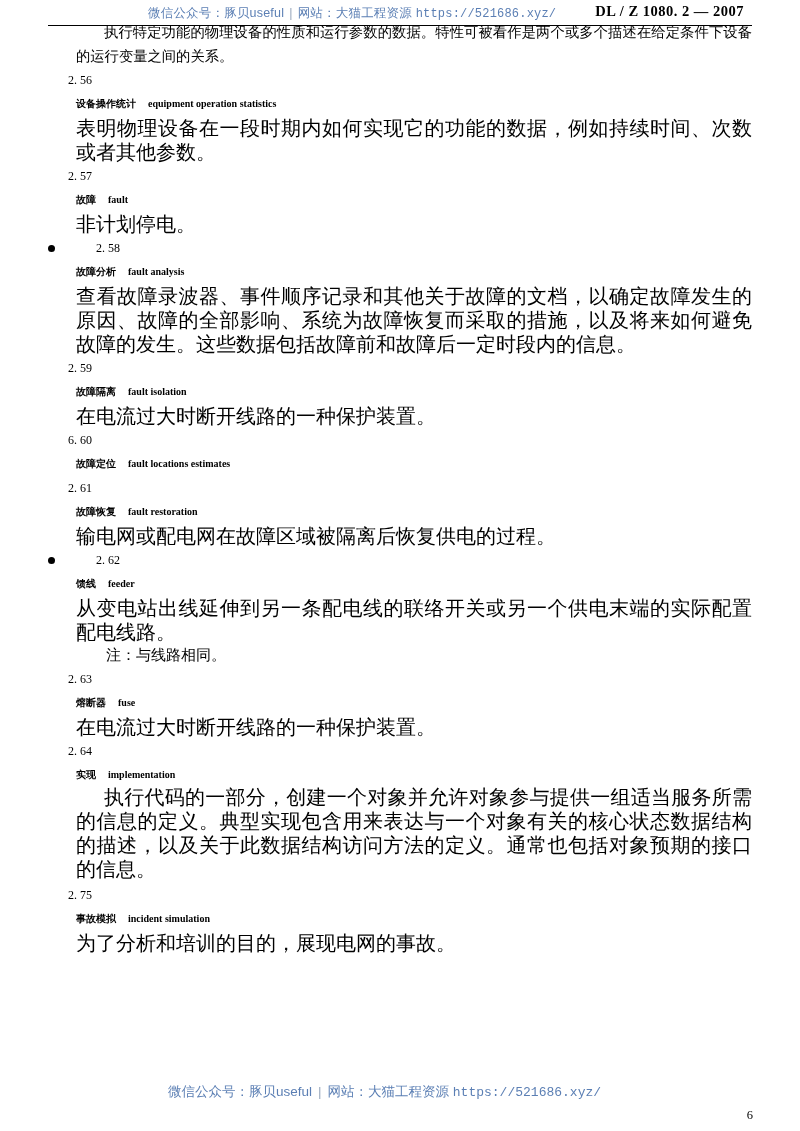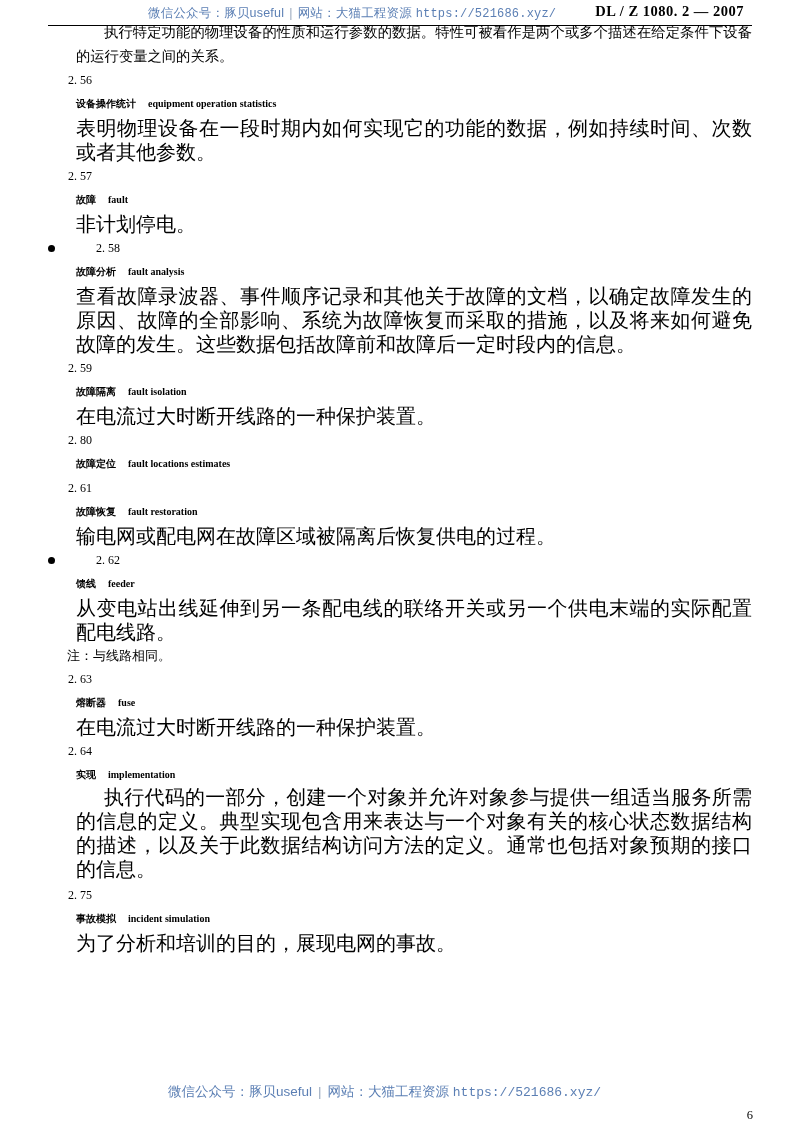--- a/index.html
+++ b/index.html
@@ -130,23 +130,23 @@
     line-height: 24px;
     margin: 0 0 0 28px;
     text-align: justify;
     text-justify: inter-ideograph;
   }
   .def.first-indent {
     text-indent: 28px;
     font-family: Liberation Mono, monospace;
   }
   .note {
-    font-size: 13px;
+    font-size: 15px;
     line-height: 23px;
-    margin: 0 0 0 19px;
+    margin: 0 0 0 58px;
   }
 
   
   .footer-wm {
     position: absolute;
     left: 168px;
     top: 1083px;
     font-size: 13.5px;
     color: #5b7fb4;
     font-family: "Liberation Sans", sans-serif;
@@ -221,21 +221,21 @@
         <div class="num">2. 59</div>
       </div>
       <div class="term">
         <span class="zh">故障隔离</span><span class="en">fault isolation</span>
       </div>
       <div class="def">在电流过大时断开线路的一种保护装置。</div>
     </div>
 
     <div class="entry">
       <div class="num-row">
-        <div class="num">2. 80</div>
+        <div class="num">6. 60</div>
       </div>
       <div class="term">
         <span class="zh">故障定位</span><span class="en">fault locations estimates</span>
       </div>
     </div>
 
     <div class="entry">
       <div class="num-row">
         <div class="num">2. 61</div>
       </div>

